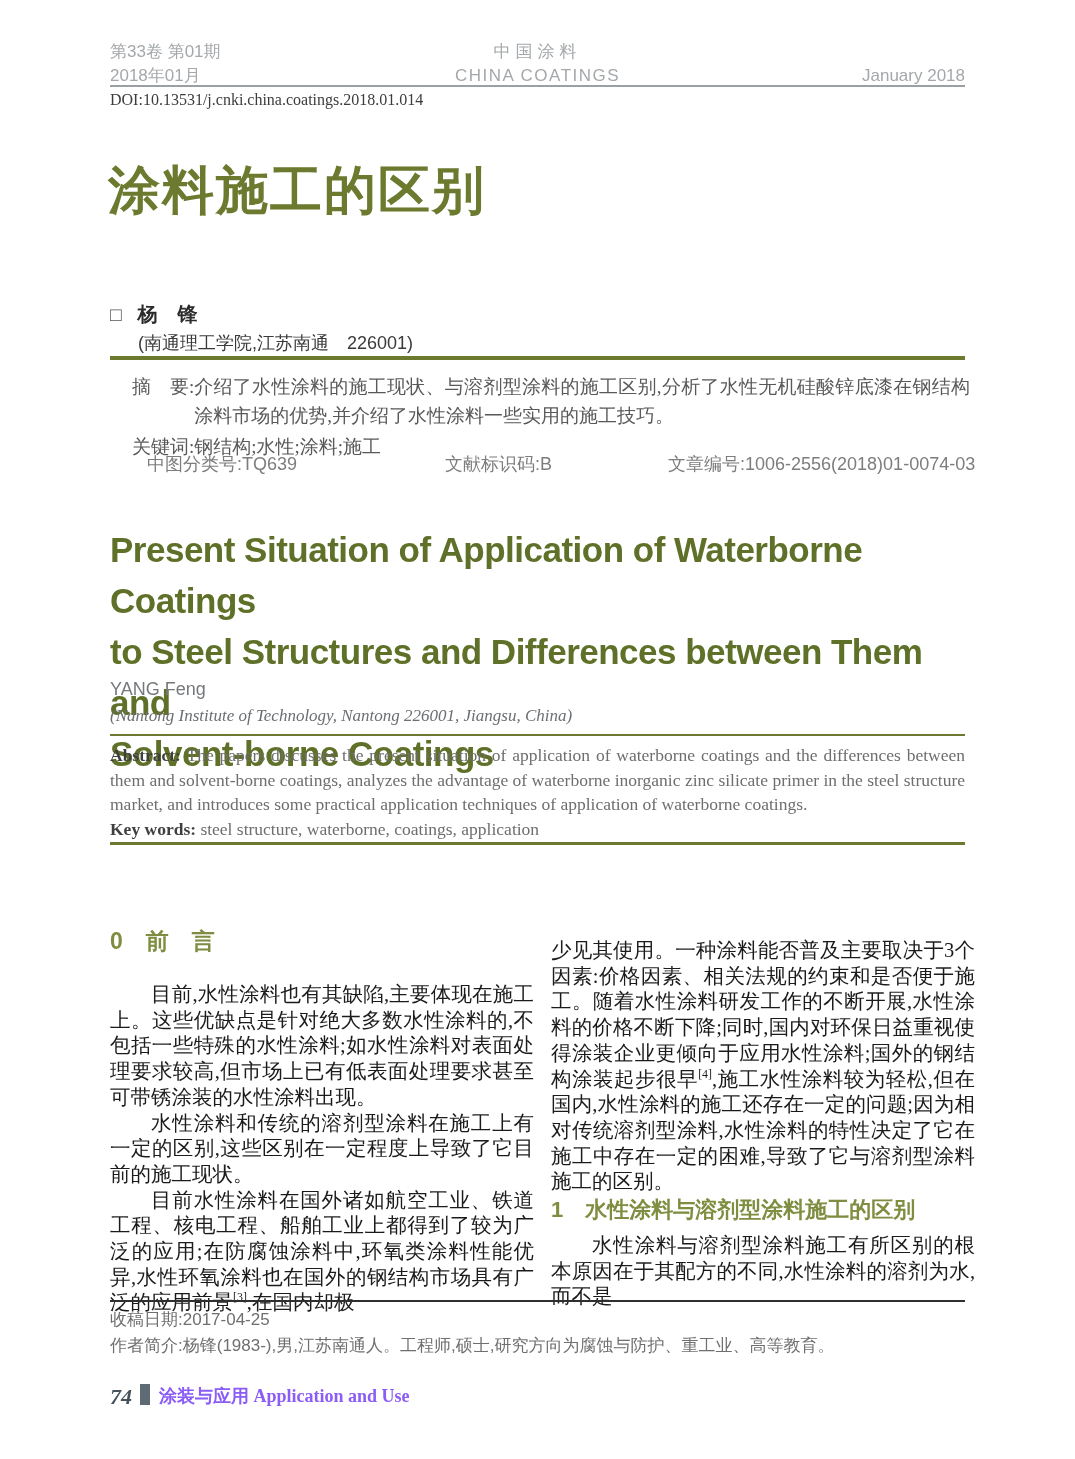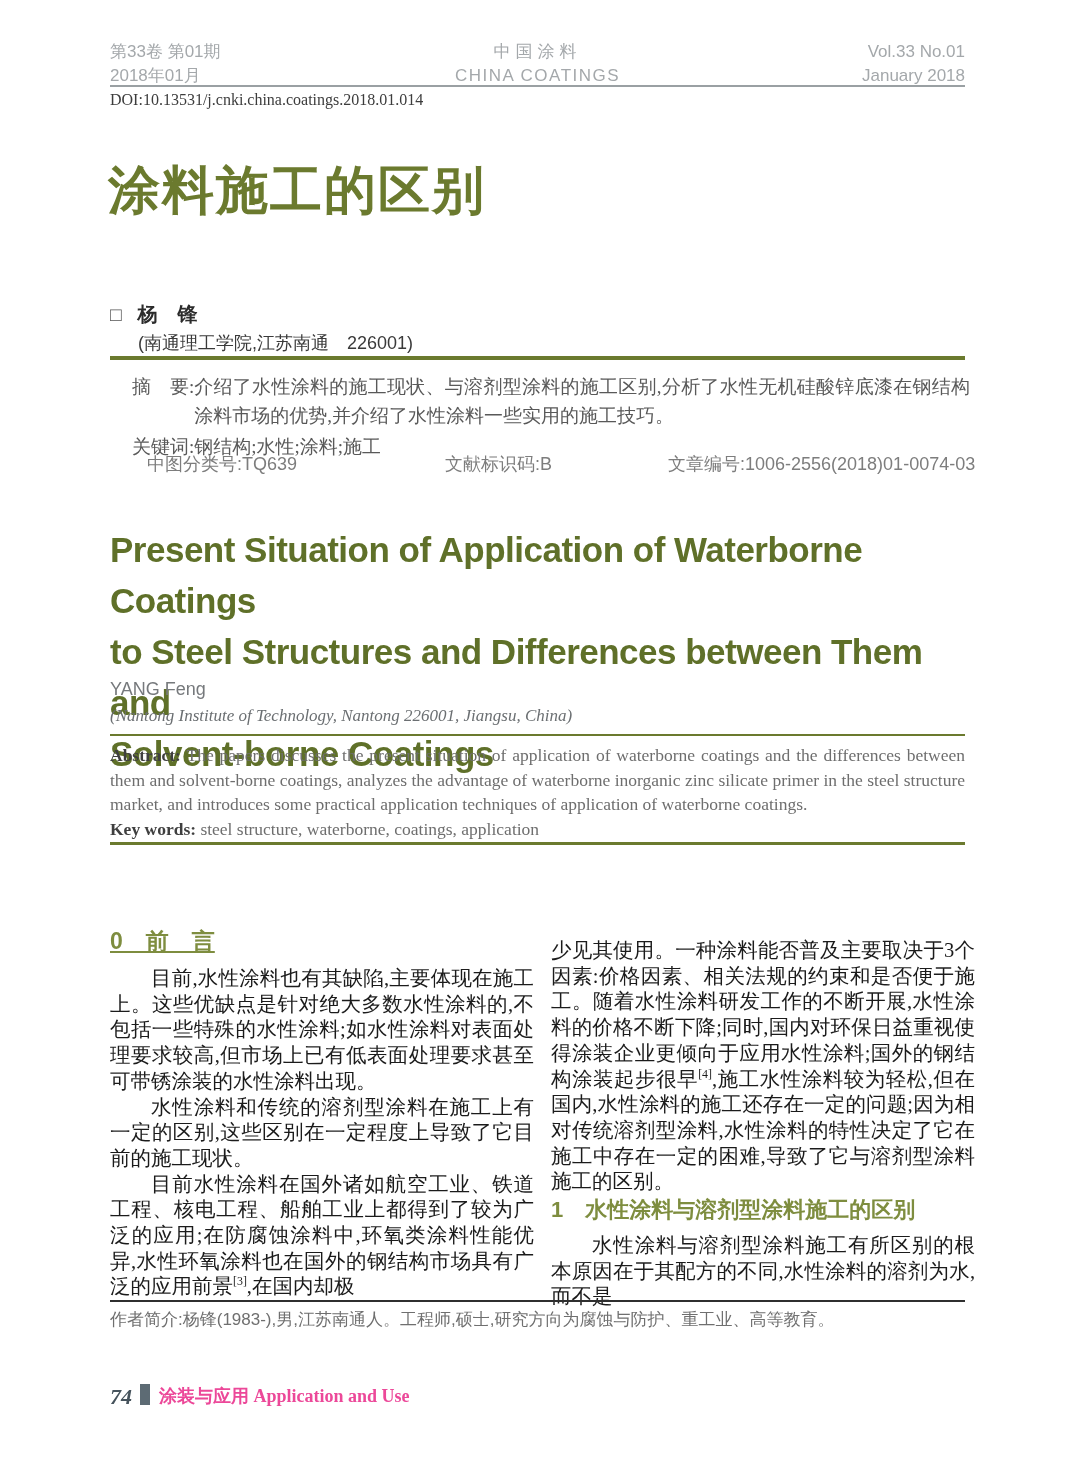--- a/index.html
+++ b/index.html
@@ -128,21 +128,21 @@
     color: #1b1b1b; text-align: justify;
   }
   .col-left  { left: 110px; top: 926px; }
   .col-right { left: 551px; top: 938px; }
   .sec-heading {
     font-family: "Liberation Sans", "DejaVu Sans", sans-serif;
     font-weight: 600;
     font-size: 23px; color: #7e8d3f;
     text-align: left; line-height: 30px;
   }
-  .col-left .sec-heading { margin-bottom: 10px; text-decoration: underline; }
+  .col-left .sec-heading { margin-bottom: 26px; }
   .col-right .sec-heading { margin-top: 0; margin-bottom: 8px; font-size: 22px; }
   .para { text-indent: 2em; }
   .para.no-indent { text-indent: 0; }
   sup { font-size: 0.58em; line-height: 0; }
 
   
   .footnote-rule {
     position: absolute; left: 110px; top: 1300px;
     width: 855px; height: 2px; background: #2f2f2f;
   }
@@ -162,32 +162,31 @@
     font-weight: bold; font-style: italic;
     font-size: 22px; color: #46535c;
   }
   .footer-bar {
     width: 10px; height: 21px; background: #5d6b74;
     margin: 0 9px 0 8px;
   }
   .footer-label {
     font-family: "Liberation Serif", "DejaVu Serif", serif;
     font-weight: bold;
-    font-size: 18px; color: #ec4899;
+    font-size: 18px; color: #8b5cf6;
   }
 </style>
 </head>
 <body>
 
 <div class="page">
 
   <div class="hdr-row hdr-row1">
     <span class="l">第33卷 第01期</span>
     <span class="c">中国涂料</span>
-    <span class="r">Vol.33  No.01</span>
   </div>
   <div class="hdr-row hdr-row2">
     <span class="l">2018年01月</span>
     <span class="c" style="letter-spacing:1.5px">CHINA COATINGS</span>
     <span class="r">January  2018</span>
   </div>
   <div class="hdr-rule"></div>
   <div class="doi-line">DOI:10.13531/j.cnki.china.coatings.2018.01.014</div>
 
   <div class="title-cn">
@@ -240,20 +239,21 @@
   </div>
 
   <div class="col col-right">
     <p class="para no-indent"><span>少见其使用。一种涂料能否普及主要取决于3个因素:价格因素、相关法规的约束和是否便于施工。随着水性涂料研发工作的不断开展,水性涂料的价格不断下降;同时,国内对环保日益重视使得涂装企业更倾向于应用水性涂料;国外的钢结构涂装起步很早</span><sup>[4]</sup><span>,施工水性涂料较为轻松,但在国内,水性涂料的施工还存在一定的问题;因为相对传统溶剂型涂料,水性涂料的特性决定了它在施工中存在一定的困难,导致了它与溶剂型涂料施工的区别。</span></p>
     <div class="sec-heading">1　水性涂料与溶剂型涂料施工的区别</div>
     <p class="para">水性涂料与溶剂型涂料施工有所区别的根本原因在于其配方的不同,水性涂料的溶剂为水,而不是</p>
   </div>
 
   <div class="footnote-rule"></div>
   <div class="footnote">
+    <div>收稿日期:2017-04-25</div>
     <div>作者简介:杨锋(1983-),男,江苏南通人。工程师,硕士,研究方向为腐蚀与防护、重工业、高等教育。</div>
   </div>
 
   <div class="page-footer">
     <span class="page-num">74</span>
     <span class="footer-bar"></span>
     <span class="footer-label">涂装与应用 Application and Use</span>
   </div>
 
 </div>

